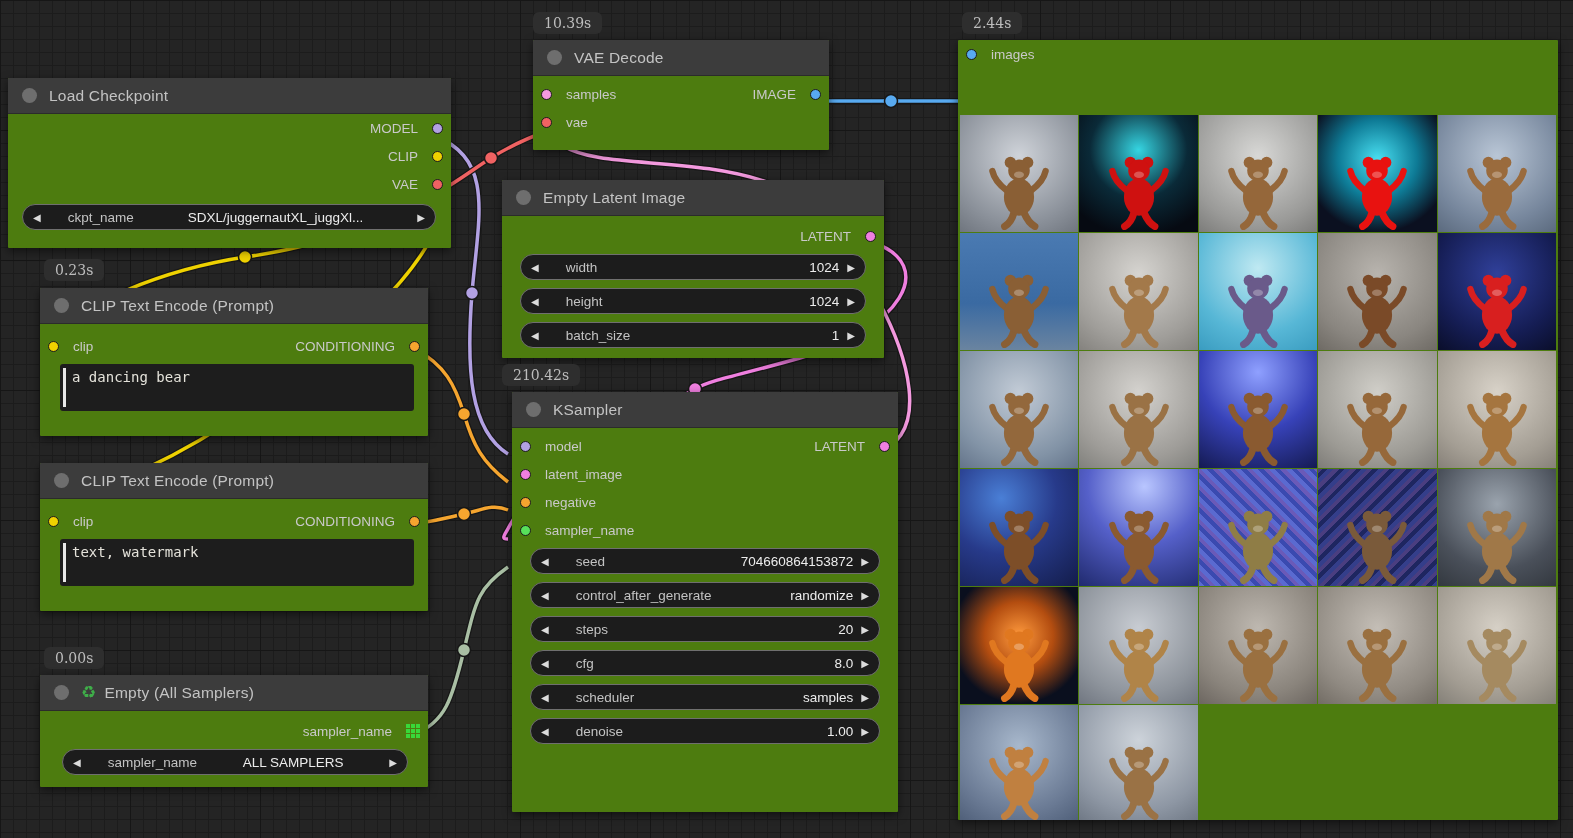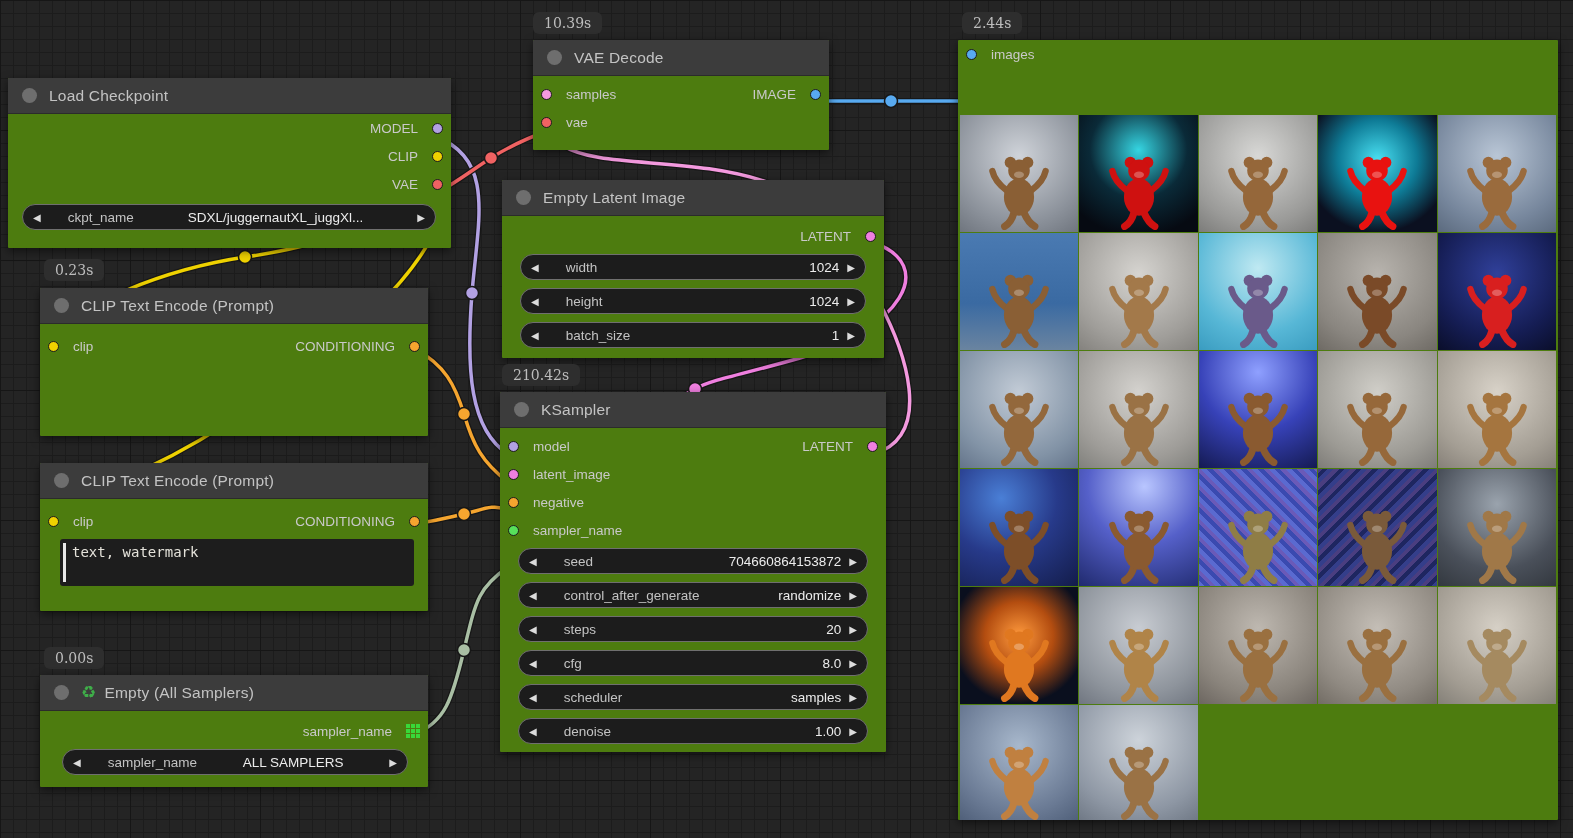--- a/index.html
+++ b/index.html
@@ -370,21 +370,21 @@
     <div class="widget" style="margin-top:8px;">
         <span class="arrow">◀</span>
         <span class="w-label">batch_size</span>
         <span class="w-value">1</span>
         <span class="arrow">▶</span>
       </div>
   </div>
 </div>
 
 <div class="badge" style="left:502px; top:364px;">210.42s</div>
-<div class="node" style="left:500px; top:392px; width:386px; height:360px;">
+<div class="node" style="left:512px; top:392px; width:386px; height:420px;">
   <div class="node-title">
     <span class="collapse-dot"></span>
     <span>KSampler</span>
   </div>
   <div class="node-body" style="padding-top:4px;">
     <div class="slot-row">
       <span class="slot-in">
           <span class="slot-dot" style="background: rgb(178, 161, 227);"></span>
           <span>model</span>
         </span>
@@ -460,20 +460,21 @@
     <div class="slot-row">
       <span class="slot-in">
           <span class="slot-dot" style="background: rgb(239, 210, 0);"></span>
           <span>clip</span>
         </span>
       <span class="slot-out">
           <span>CONDITIONING</span>
           <span class="slot-dot" style="background: rgb(245, 165, 47);"></span>
         </span>
     </div>
+    <div class="prompt-box">a dancing bear</div>
   </div>
 </div>
 
 <div class="node" style="left:40px; top:463px; width:388px; height:148px;">
   <div class="node-title">
     <span class="collapse-dot"></span>
     <span>CLIP Text Encode (Prompt)</span>
   </div>
   <div class="node-body" style="padding-top:8px;">
     <div class="slot-row">

